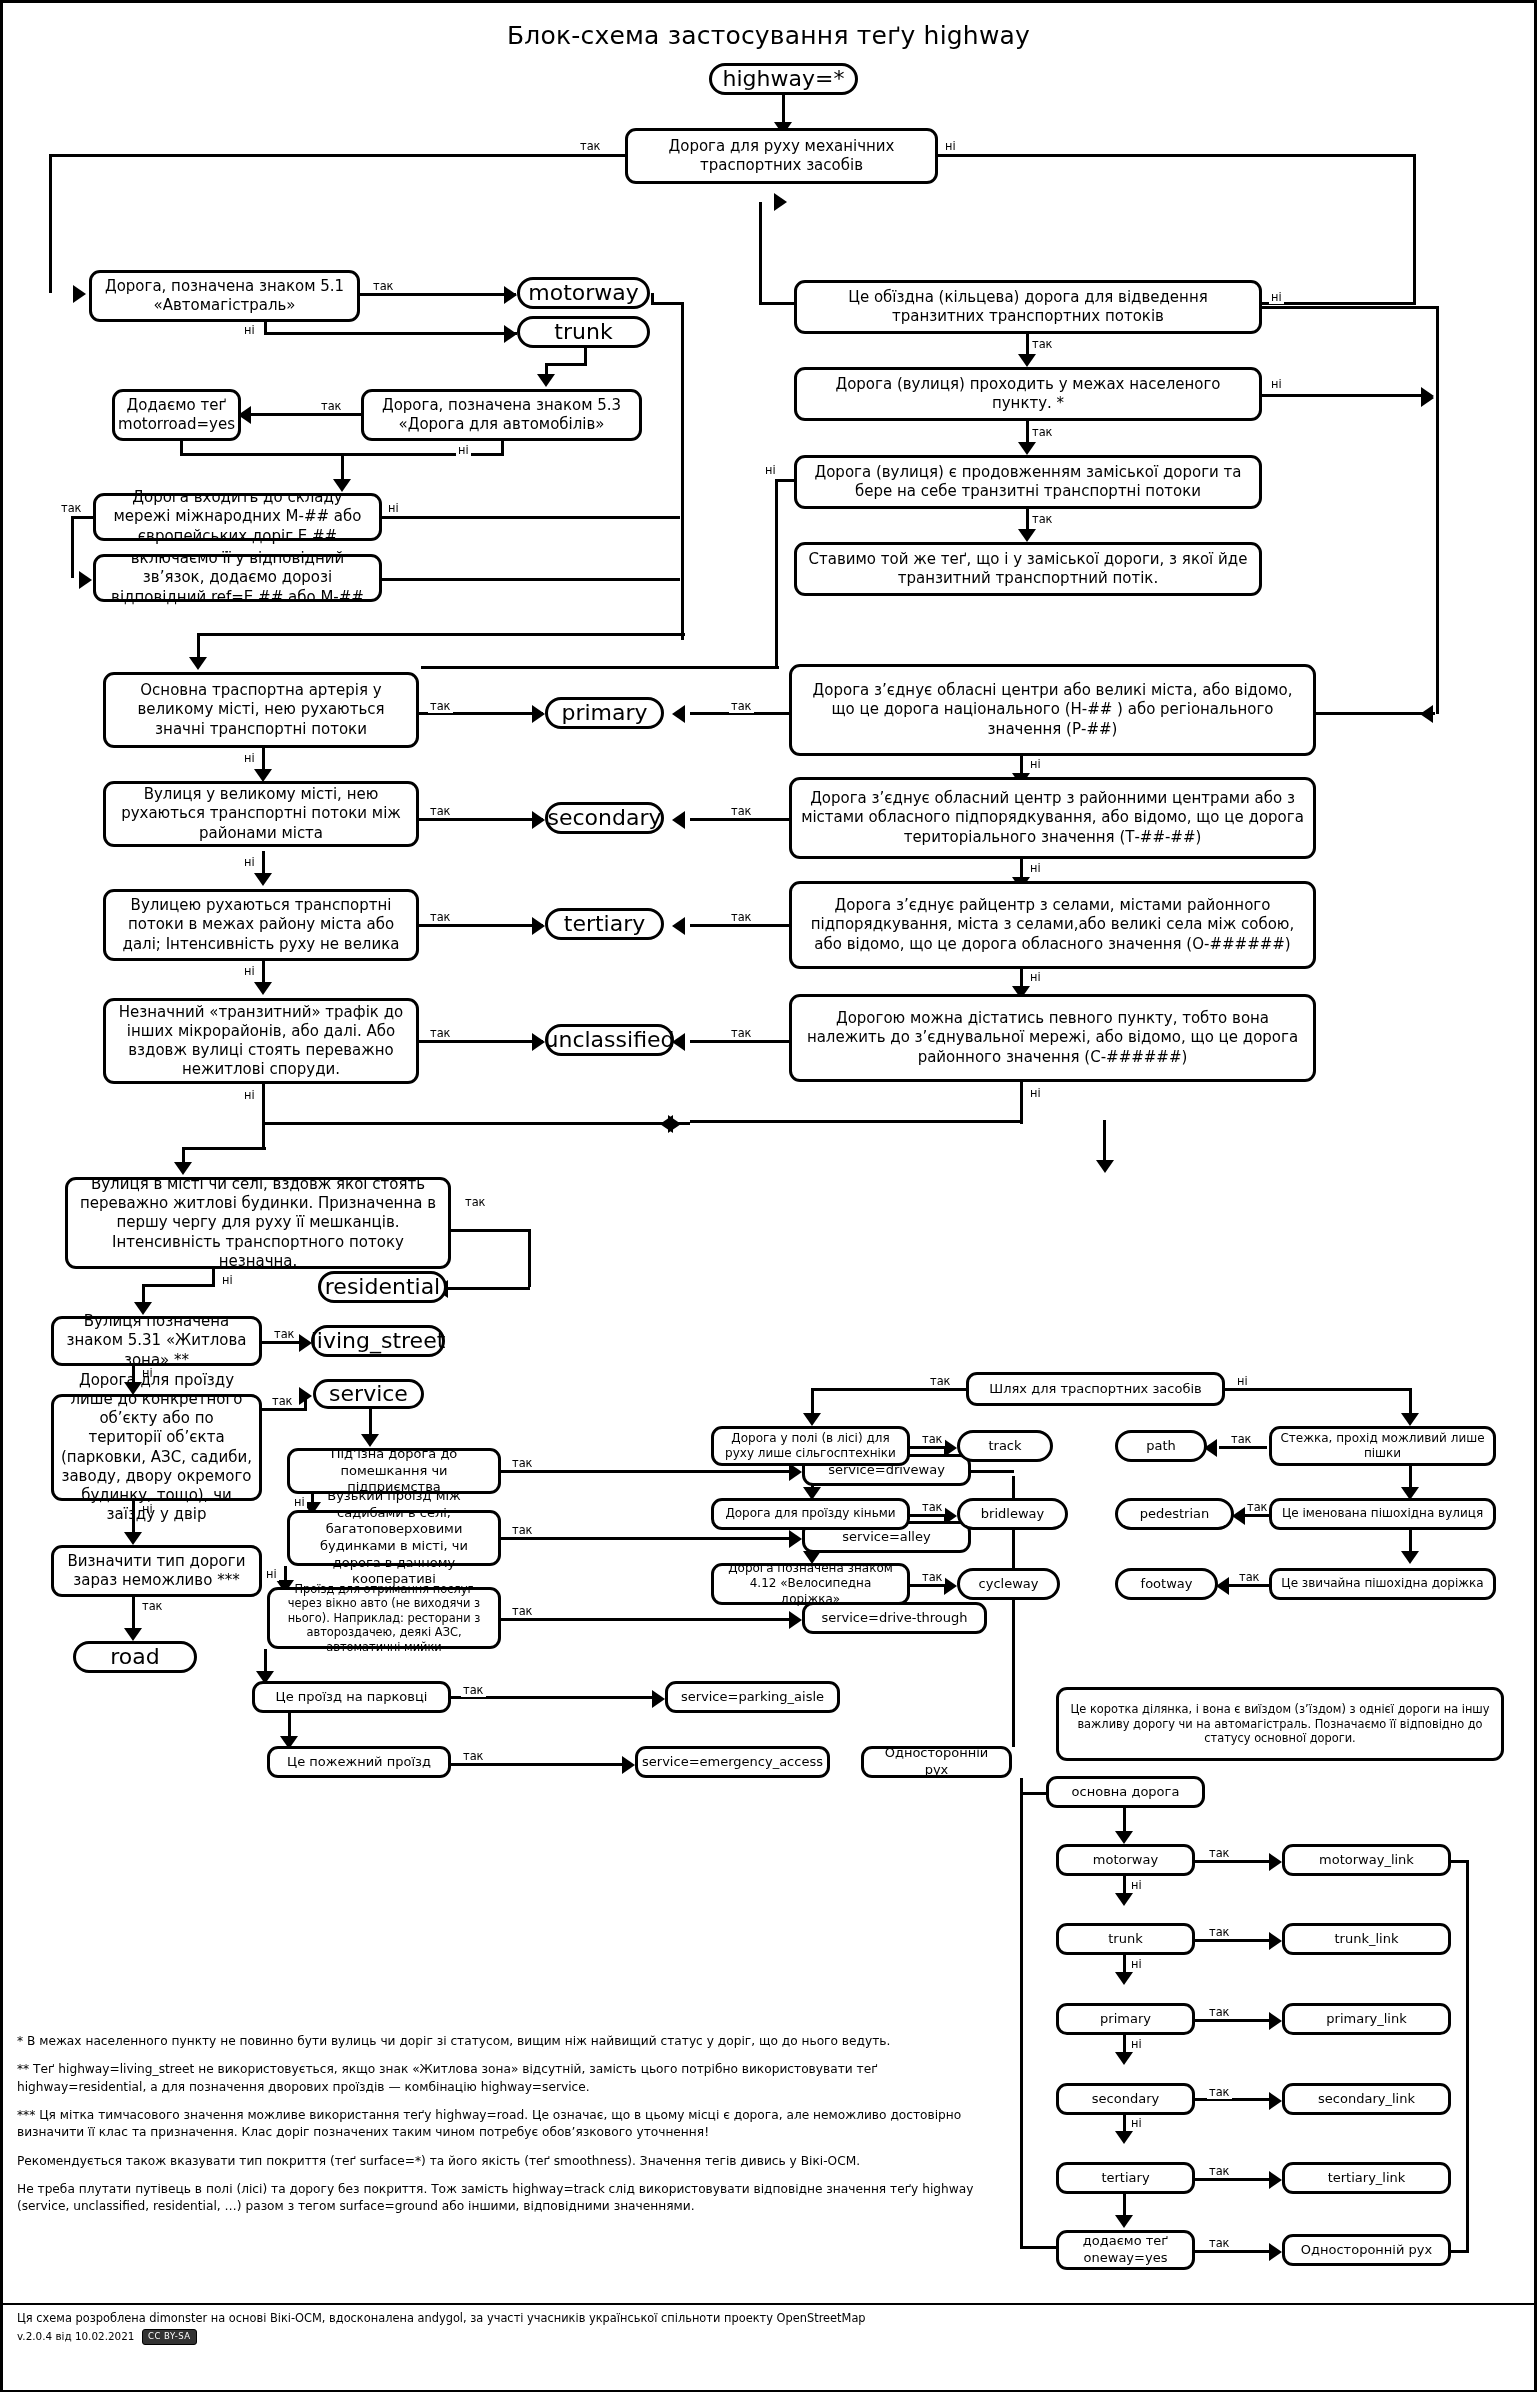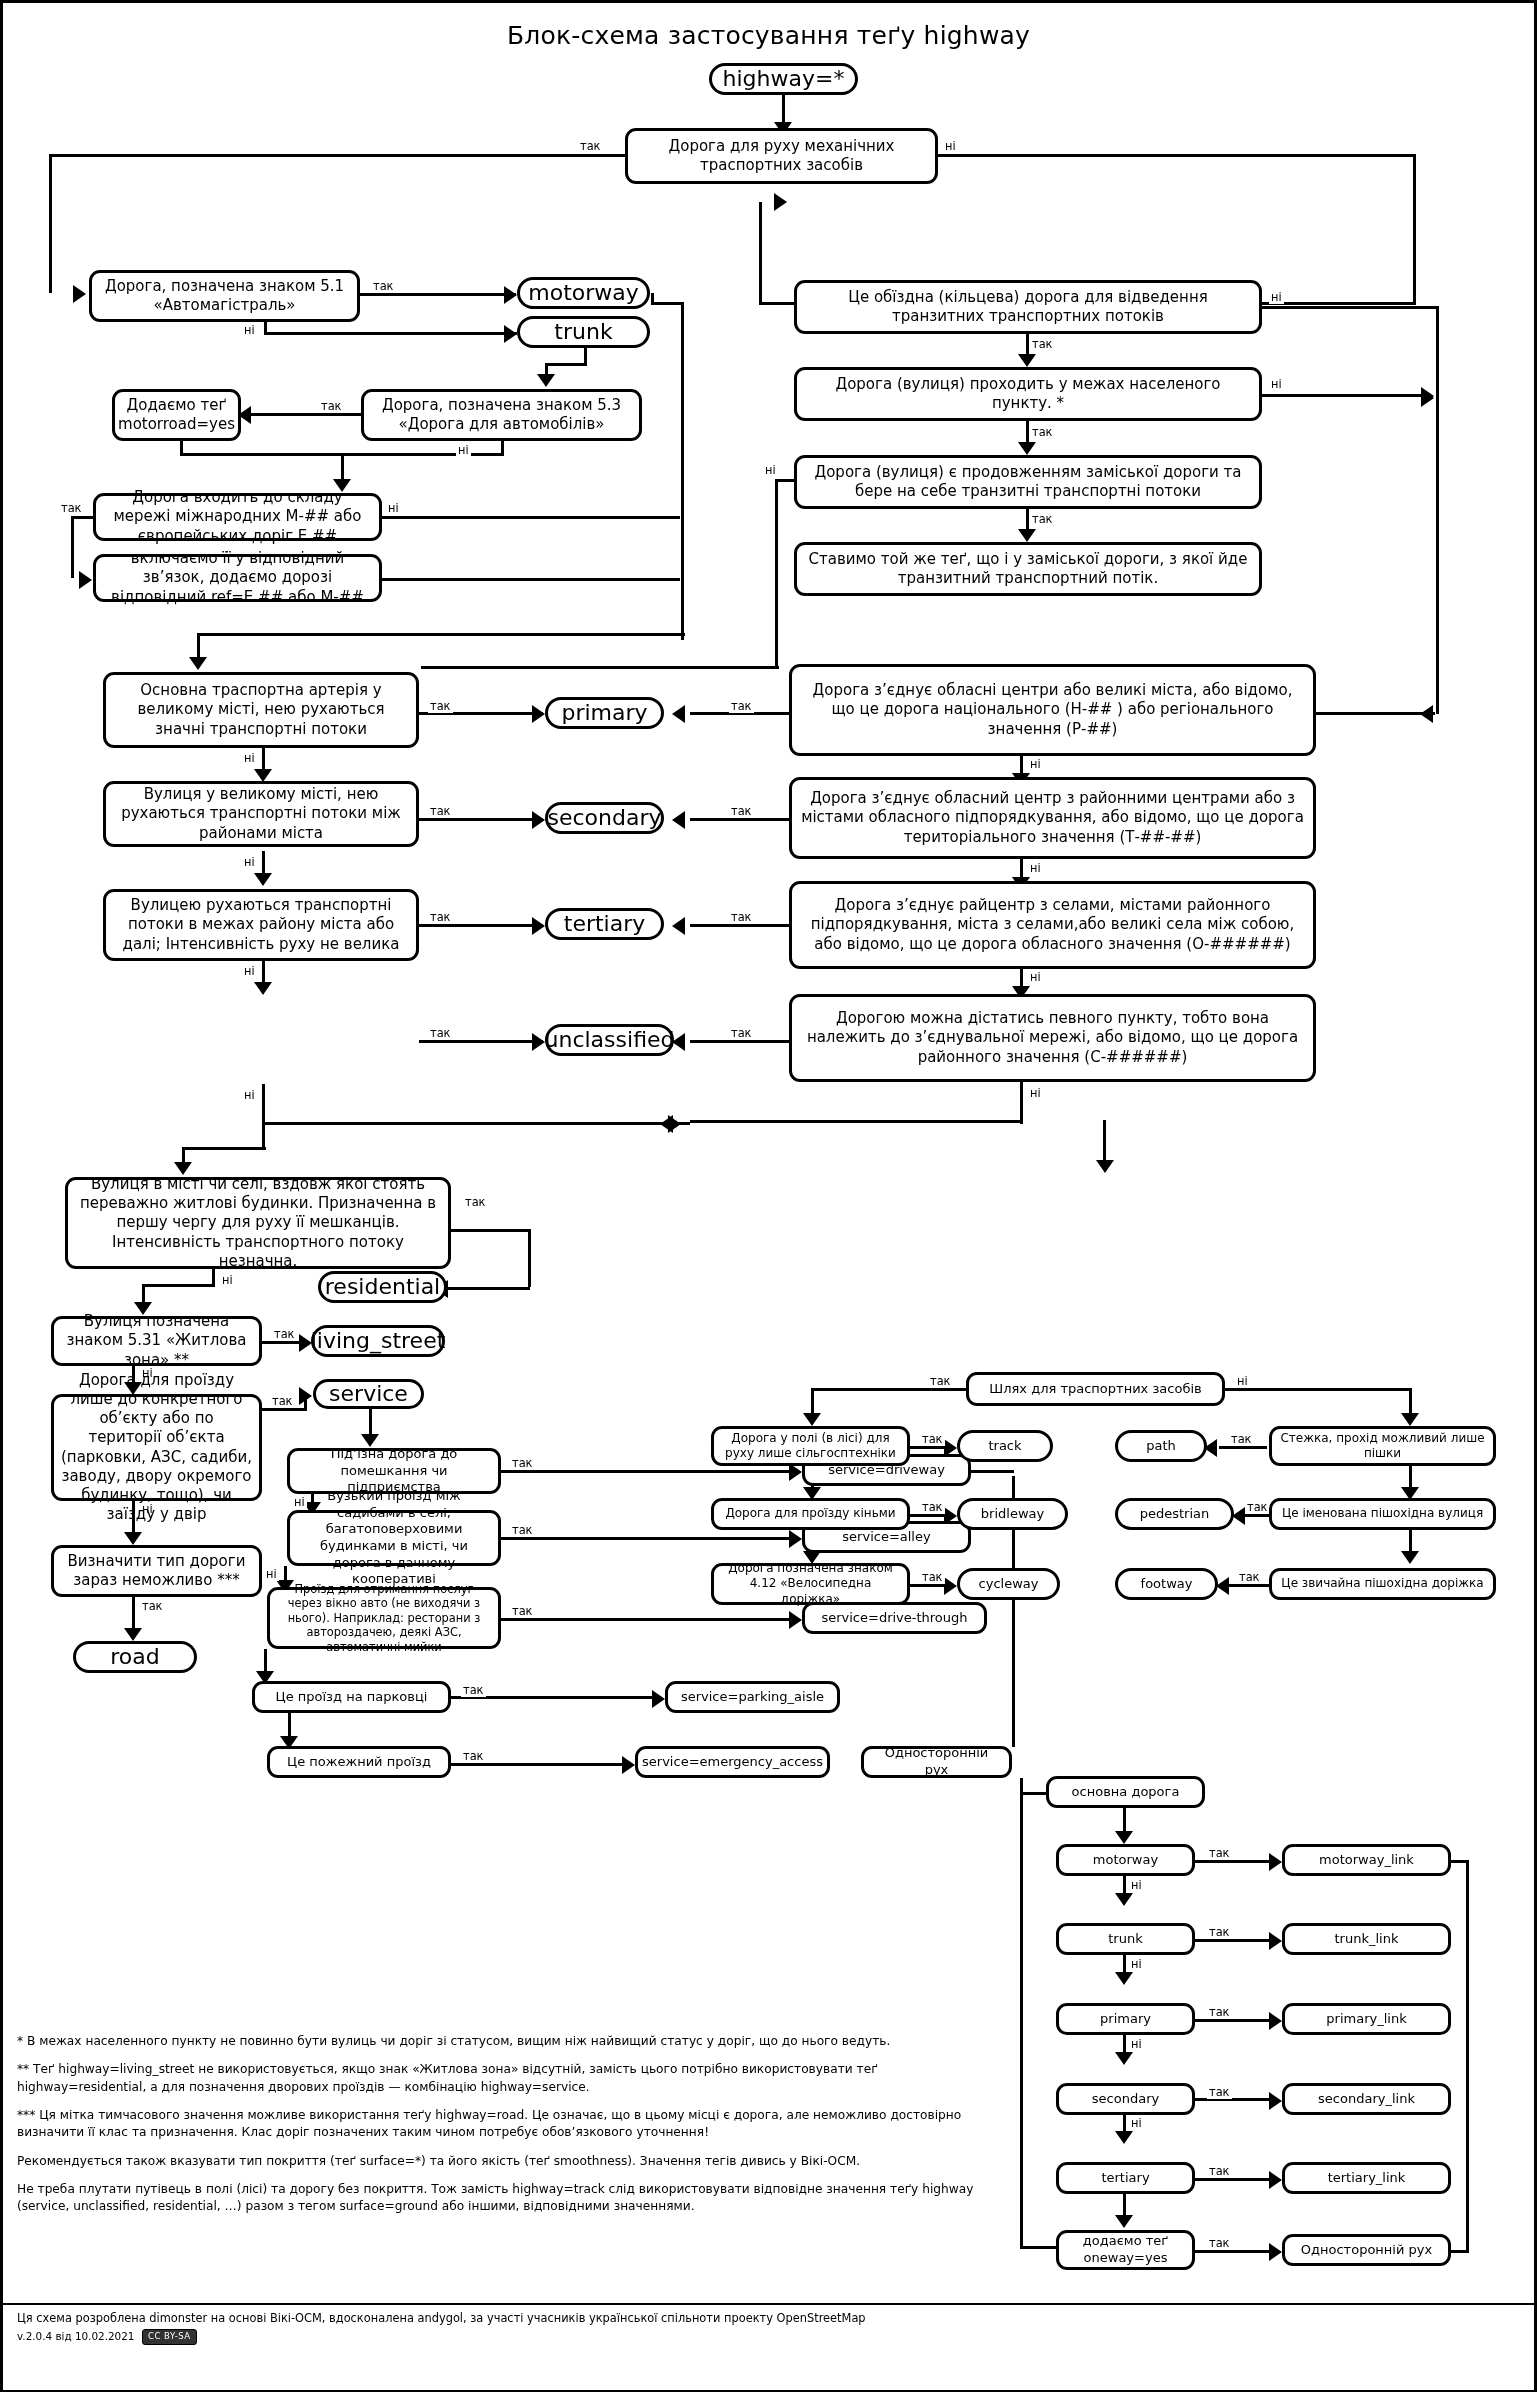--- a/index.html
+++ b/index.html
@@ -249,20 +249,21 @@
   <div class="ln lh" style="left:687px; top:921px; width:101px;"></div>
   <div class="ar ar-l" style="left:669px; top:914px;"></div>
 
   <div class="lbl" style="left:239px; top:961px;">ні</div>
   <div class="ln lv" style="left:259px; top:957px; height:30px;"></div>
   <div class="ar ar-d" style="left:251px; top:979px;"></div>
   <div class="lbl" style="left:1025px; top:967px;">ні</div>
   <div class="ln lv" style="left:1017px; top:965px; height:26px;"></div>
   <div class="ar ar-d" style="left:1009px; top:983px;"></div>
 
+  <div class="node" style="left:100px; top:995px; width:316px; height:86px;">Незначний «транзитний» трафік до інших мікрорайонів, або далі. Або вздовж вулиці стоять переважно нежитлові споруди.</div>
   <div class="lbl" style="left:425px; top:1023px;">так</div>
   <div class="ln lh" style="left:416px; top:1037px; width:124px;"></div>
   <div class="ar ar-r" style="left:529px; top:1030px;"></div>
   <div class="node pill tag" style="left:542px; top:1021px; width:129px; height:32px;">unclassified</div>
 
   <div class="node" style="left:786px; top:991px; width:527px; height:88px;">Дорогою можна дістатись певного пункту, тобто вона належить до з’єднувальної мережі, або відомо, що це дорога районного значення (С-######)</div>
   <div class="lbl" style="left:726px; top:1023px;">так</div>
   <div class="ln lh" style="left:687px; top:1037px; width:101px;"></div>
   <div class="ar ar-l" style="left:669px; top:1030px;"></div>
 
@@ -419,20 +420,21 @@
   <div class="node tiny" style="left:1266px; top:1495px; width:227px; height:32px;">Це іменована пішохідна вулиця</div>
 
   <div class="ln lv" style="left:1406px; top:1527px; height:28px;"></div>
   <div class="ar ar-d" style="left:1398px; top:1548px;"></div>
   <div class="node pill small" style="left:1112px; top:1565px; width:103px; height:32px;">footway</div>
   <div class="lbl" style="left:1234px; top:1567px;">так</div>
   <div class="ln lh" style="left:1226px; top:1581px; width:40px;"></div>
   <div class="ar ar-l" style="left:1213px; top:1574px;"></div>
   <div class="node tiny" style="left:1266px; top:1565px; width:227px; height:32px;">Це звичайна пішохідна доріжка</div>
 
+  <div class="node xsmall" style="left:1053px; top:1684px; width:448px; height:74px; border:3px solid #000;">Це коротка ділянка, і вона є виїздом (з’їздом) з однієї дороги на іншу важливу дорогу чи на автомагістраль. Позначаємо її відповідно до статусу основної дороги.</div>
 
   <div class="node small" style="left:1043px; top:1773px; width:159px; height:32px;">основна дорога</div>
   <div class="ln lv" style="left:1120px; top:1805px; height:30px;"></div>
   <div class="ar ar-d" style="left:1112px; top:1828px;"></div>
 
   <div class="node small" style="left:1053px; top:1841px; width:139px; height:32px;">motorway</div>
   <div class="lbl" style="left:1204px; top:1843px;">так</div>
   <div class="ln lh" style="left:1192px; top:1857px; width:82px;"></div>
   <div class="ar ar-r" style="left:1266px; top:1850px;"></div>
   <div class="node small" style="left:1279px; top:1841px; width:169px; height:32px;">motorway_link</div>

